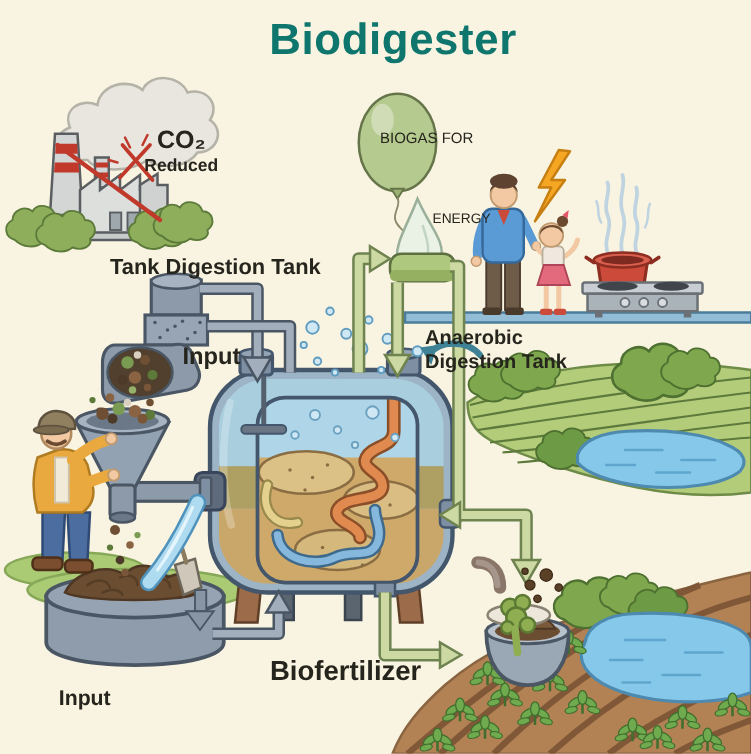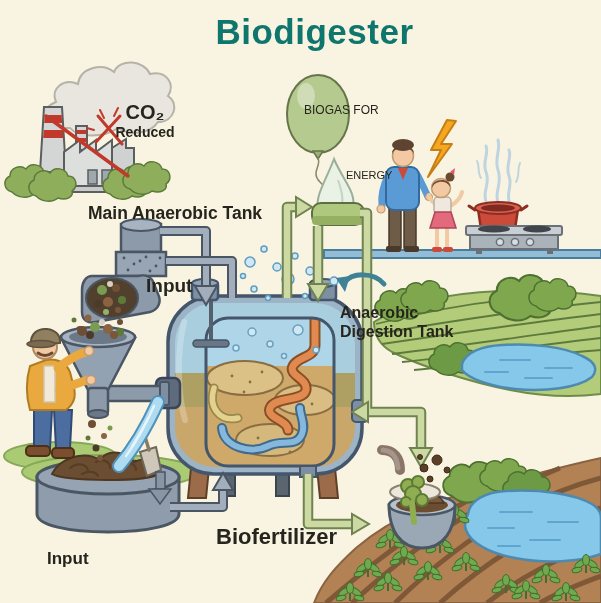--- a/index.html
+++ b/index.html
@@ -447,25 +447,25 @@
 
 <div class="label bold" style="left:112px;top:101px;width:66px;text-align:center;">
   <div style="font-size:20px;">CO₂</div>
   <div style="font-size:14px;">Reduced</div>
 </div>
 
 <div class="label" style="left:304px;top:104px;font-size:12px;">BIOGAS FOR</div>
 <div class="label" style="left:346px;top:121px;font-size:11px;margin-top:48px;">ENERGY</div>
 
 
-<div class="label bold" style="left:88px;top:203px;font-size:17.5px;">Main Anaerobic Tank</div>
+<div class="label bold" style="left:88px;top:203px;font-size:17.5px;">Tank Digestion Tank</div>
 
 <div class="label bold" style="left:146px;top:275px;font-size:19px;">Input</div>
 
-<div class="label bold pre" style="left:340px;top:262px;font-size:16px;line-height:18.5px;margin-top:42px;">Anaerobic
+<div class="label bold pre" style="left:340px;top:262px;font-size:16px;line-height:18.5px;">Anaerobic
 Digestion Tank</div>
 
 
 <div class="label bold" style="left:216px;top:524px;font-size:22px;">Biofertilizer</div>
 
 <div class="label bold" style="left:47px;top:549px;font-size:17px;">Input</div>
 
 </div>
 
 </body></html>

